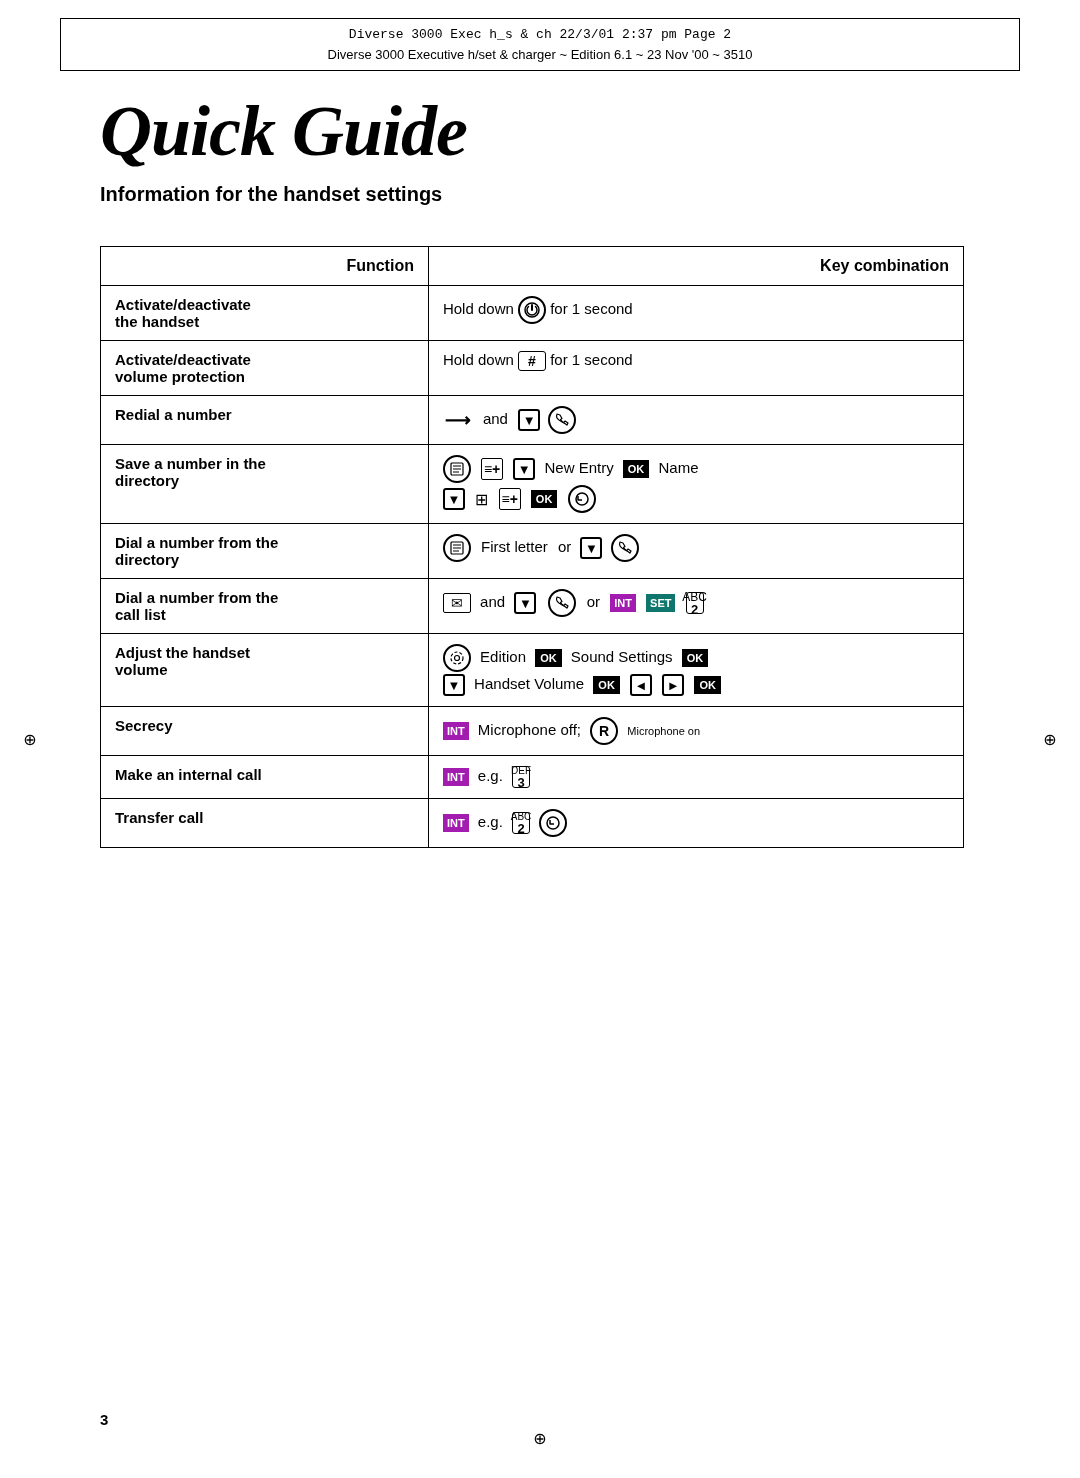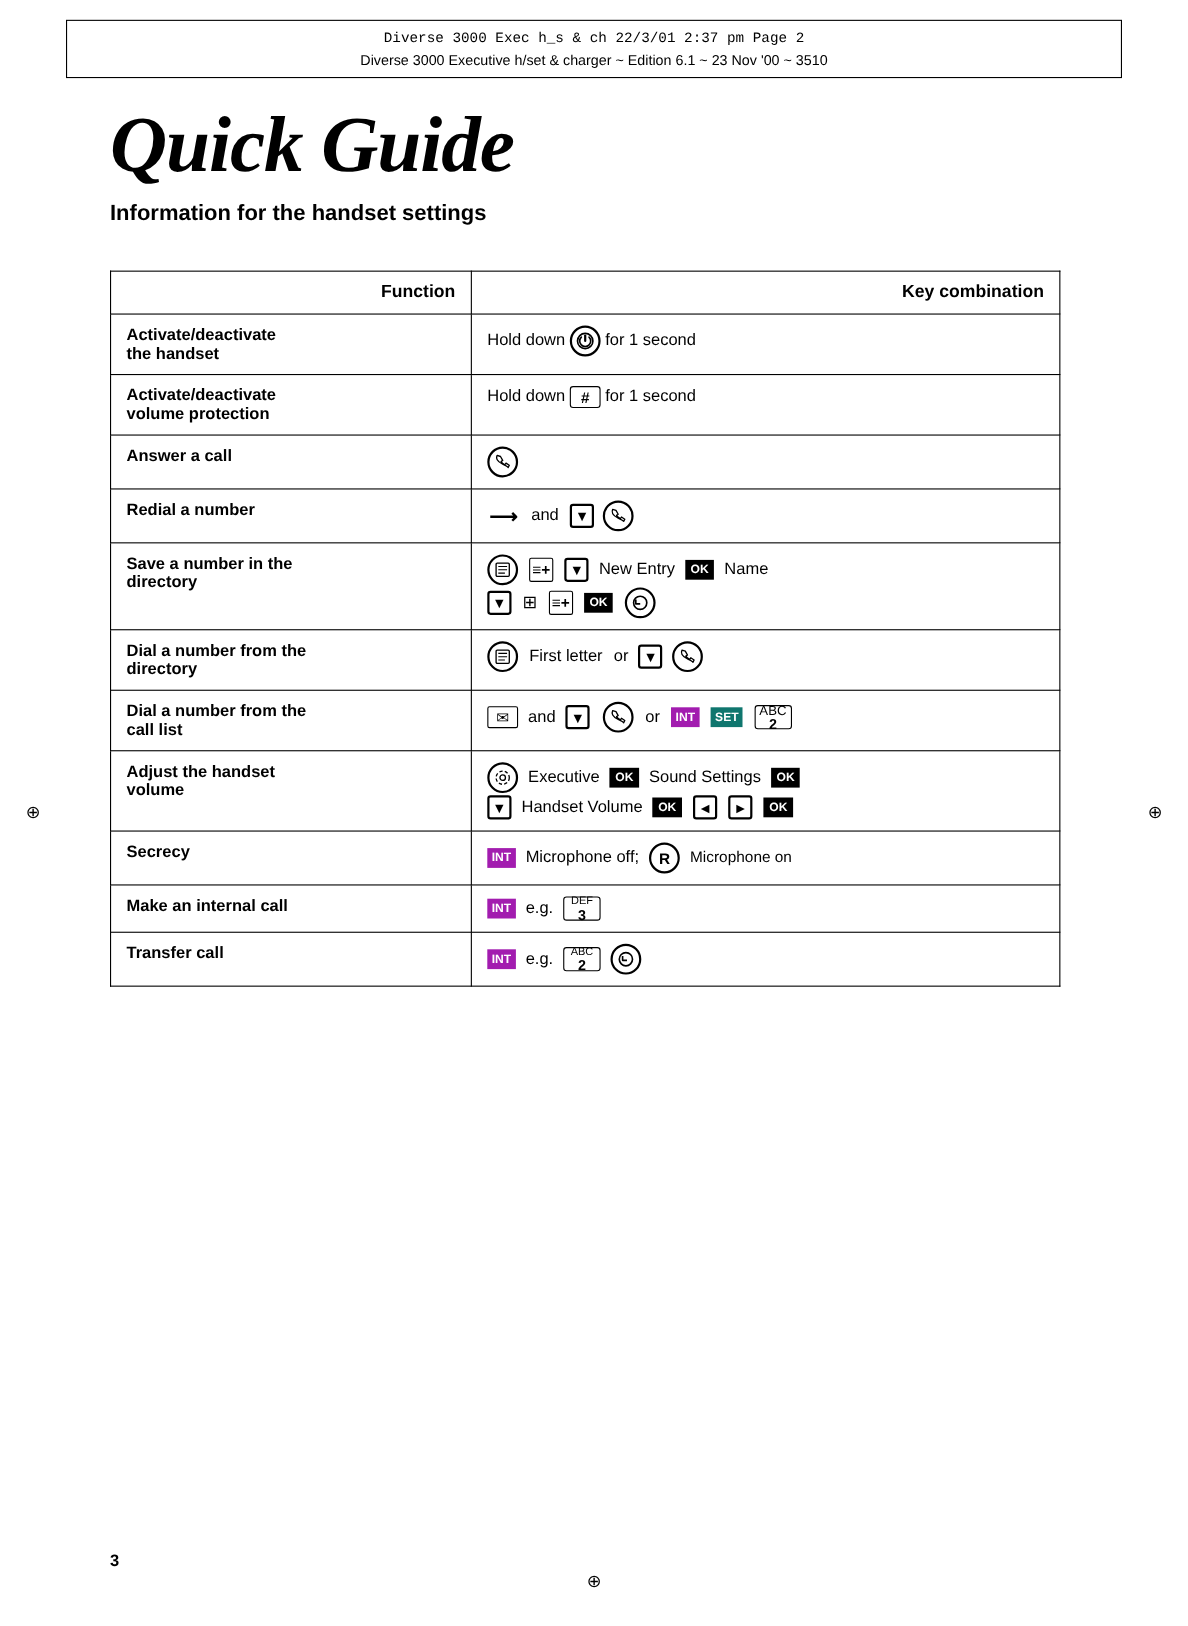--- a/index.html
+++ b/index.html
@@ -334,21 +334,21 @@
       justify-content: center;
       height: 18px;
       vertical-align: middle;
       letter-spacing: 1px;
     }
 
     .btn-num-circle {
       display: inline-flex;
       align-items: center;
       justify-content: center;
-      width: 34px;
+      width: 18px;
       height: 22px;
       border: 1.5px solid #000;
       border-radius: 3px;
       font-size: 12px;
       vertical-align: middle;
     }
 
     
     .icon-handset {
       display: inline-flex;
@@ -415,32 +415,20 @@
             <span class="func-bold">Activate/deactivate</span><br>
             <span class="func-sub">volume protection</span>
           </td>
           <td class="key-col">
             Hold down 
             <span class="btn-hash">#</span>
             for 1 second
           </td>
         </tr>
 
-        <tr>
-          <td class="func-col">
-            <span class="func-bold">Answer a call</span>
-          </td>
-          <td class="key-col">
-            <span class="btn-phone">
-              <svg width="16" height="16" viewBox="0 0 16 16">
-                <path d="M3 2 C3 2 2 4 3 6 C4 8 6 9 8 10 C10 11 12 12 13 13 L14 11 L11 9 L10 10.5 C9 10 7 8.5 6.5 7.5 L8 6.5 L6 3 Z" fill="none" stroke="#000" stroke-width="1.2" stroke-linejoin="round"></path>
-              </svg>
-            </span>
-          </td>
-        </tr>
 
 
         <tr>
           <td class="func-col">
             <span class="func-bold">Redial a number</span>
           </td>
           <td class="key-col">
             <span class="dbl-arrow">⟶</span>
             <span style="margin: 0 6px; font-size:15px;">and</span>
             <span class="btn-arrow-down">▼</span>
@@ -554,21 +542,21 @@
             <span class="func-sub">volume</span>
           </td>
           <td class="key-col">
             <span class="key-line">
               <span class="btn-settings">
                 <svg width="16" height="16" viewBox="0 0 16 16">
                   <circle cx="8" cy="8" r="2.5" fill="none" stroke="#000" stroke-width="1.2"></circle>
                   <circle cx="8" cy="8" r="6" fill="none" stroke="#000" stroke-width="1.2" stroke-dasharray="3 2"></circle>
                 </svg>
               </span>
-              <span style="margin: 0 5px; font-size:15px;">Executive</span>
+              <span style="margin: 0 5px; font-size:15px;">Edition</span>
               <span class="btn-ok">OK</span>
               <span style="margin: 0 5px; font-size:15px;">Sound Settings</span>
               <span class="btn-ok">OK</span>
             </span>
             <span class="key-line">
               <span class="btn-arrow-down">▼</span>
               <span style="margin: 0 5px; font-size:15px;">Handset Volume</span>
               <span class="btn-ok">OK</span>
               <span style="margin: 0 3px;"></span>
               <span class="btn-arrow-down" style="font-size:13px;">◄</span>
@@ -581,21 +569,21 @@
         </tr>
 
         <tr>
           <td class="func-col">
             <span class="func-bold">Secrecy</span>
           </td>
           <td class="key-col">
             <span class="btn-int">INT</span>
             <span style="margin: 0 5px; font-size:15px;">Microphone off;</span>
             <span class="btn-R">R</span>
-            <span style="margin: 0 5px; font-size:14px;">Microphone on</span>
+            <span style="margin: 0 5px; font-size:11px;">Microphone on</span>
           </td>
         </tr>
 
         <tr>
           <td class="func-col">
             <span class="func-bold">Make an internal call</span>
           </td>
           <td class="key-col">
             <span class="btn-int">INT</span>
             <span style="margin: 0 5px; font-size:15px;">e.g.</span>

